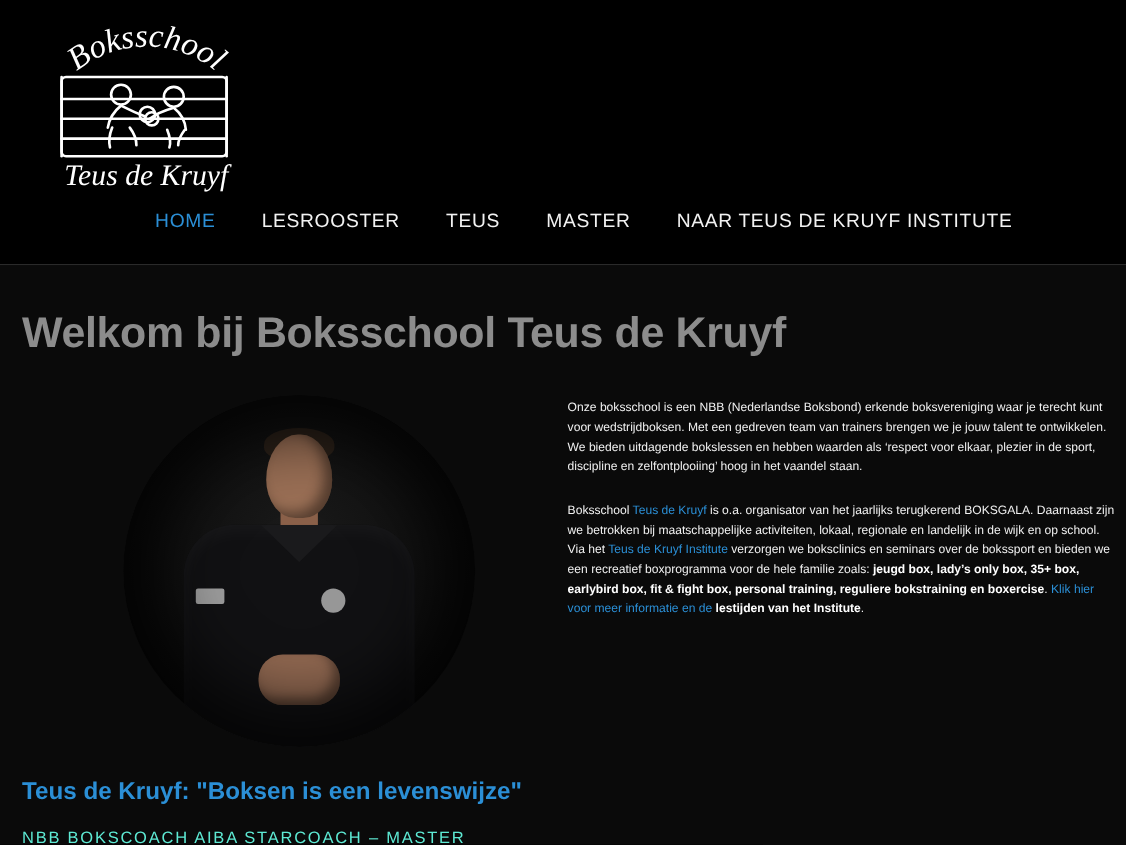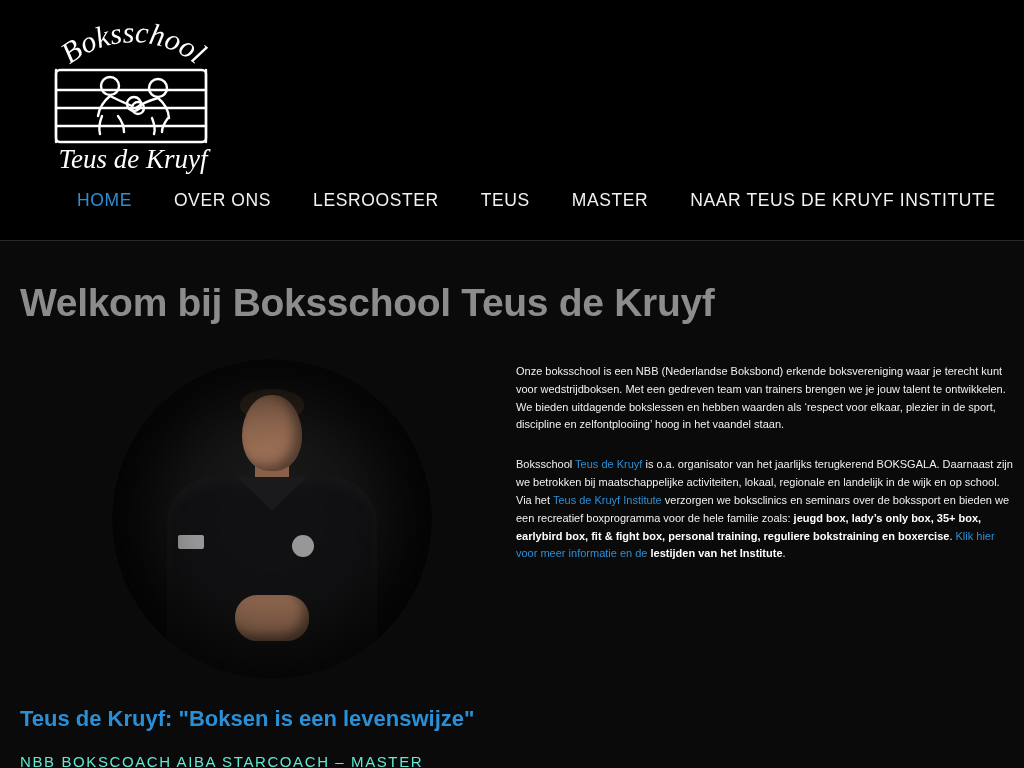--- a/index.html
+++ b/index.html
@@ -23,21 +23,21 @@
     position: absolute;
     left: 18px; top: 8px;
     width: 230px; height: 168px;
   }
   .logo-svg { display:block; }
 
   nav.main-nav {
     position: absolute;
     left: 0; right: 0;
     top: 186px;
-    padding-left: 56px;
+    padding-left: 120px;
     display: flex;
     align-items: center;
     gap: 0;
   }
   nav.main-nav a {
     color: #f2f2f2;
     text-decoration: none;
     font-size: 17.5px;
     letter-spacing: 0.6px;
     padding: 4px 21px;
@@ -195,21 +195,20 @@
 
           <circle cx="116" cy="96" r="7"></circle>
           <circle cx="120" cy="100" r="6"></circle>
         </g>
         <text x="115" y="160" font-family="Liberation Serif, serif" font-size="27" font-style="italic" fill="#ffffff" text-anchor="middle">Teus de Kruyf</text>
       </svg>
     </a>
 
     <nav class="main-nav">
       <a href="#" class="active">HOME</a>
-      <a href="#">OVER ONS</a>
       <a href="#">LESROOSTER</a>
       <a href="#">TEUS</a>
       <a href="#">MASTER</a>
       <a href="#">NAAR TEUS DE KRUYF INSTITUTE</a>
     </nav>
   </header>
 
   <main class="content">
     <h1 class="page-title">Welkom bij Boksschool Teus de Kruyf</h1>
 

